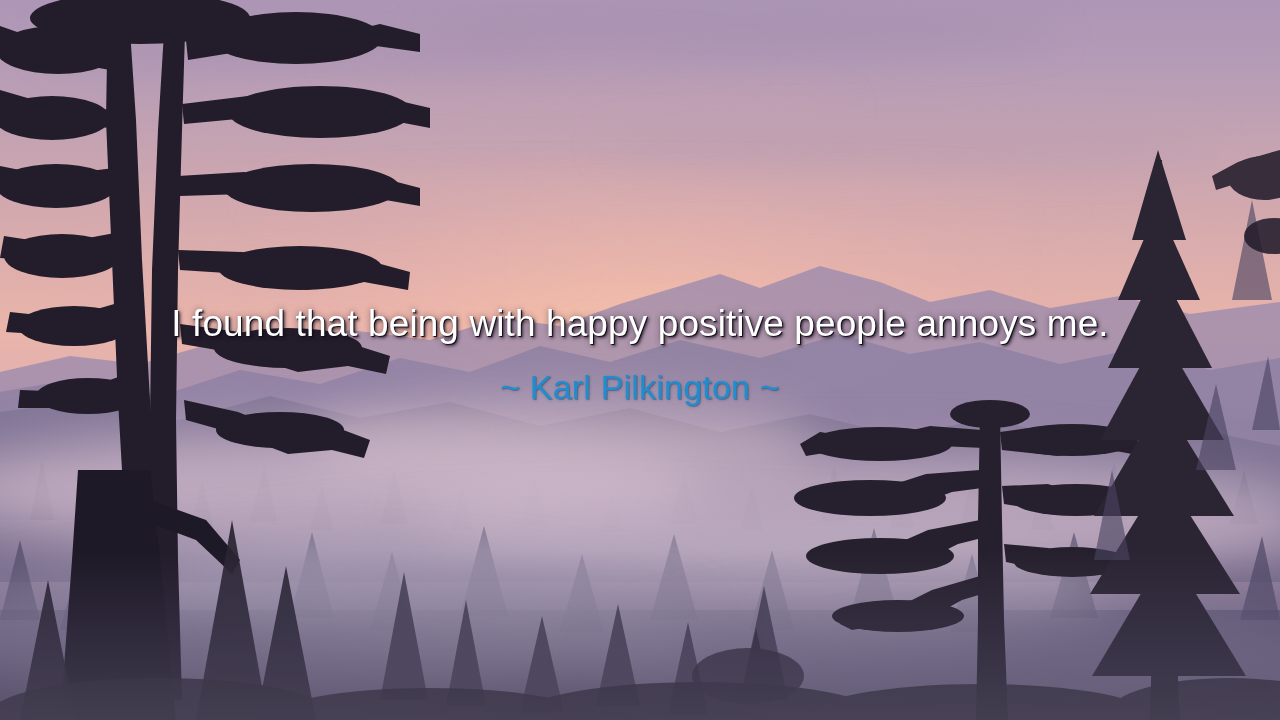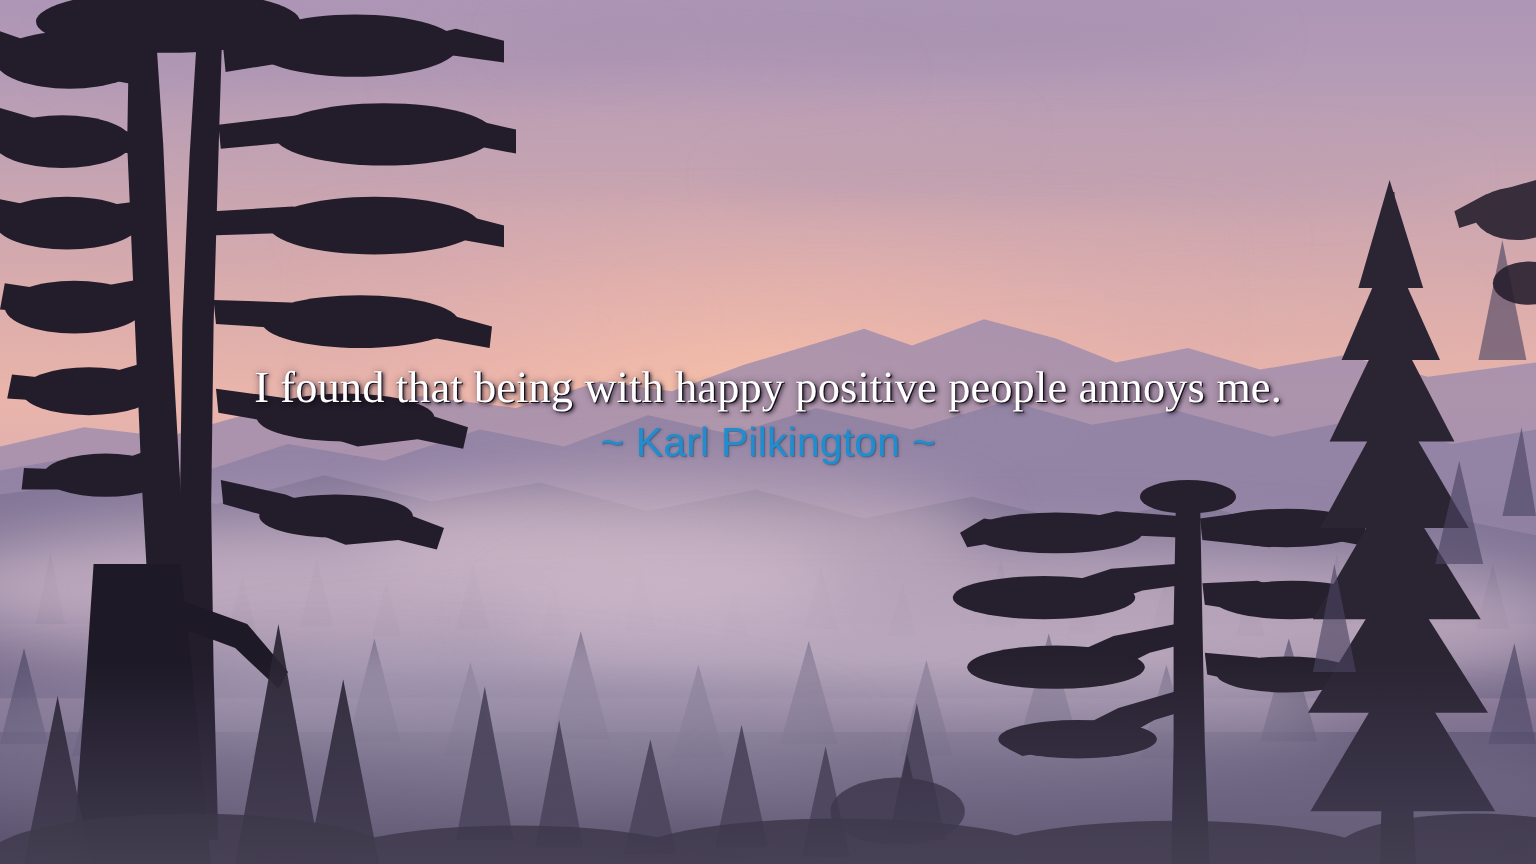--- a/index.html
+++ b/index.html
@@ -121,34 +121,35 @@
   .quote-block {
     position: absolute;
     left: 0;
     top: 300px;
     width: 1280px;
     text-align: center;
     z-index: 40;
   }
   .quote-text {
     display: block;
-    font-family: Liberation Serif, serif;
+    font-family: Liberation Sans, sans-serif;
     font-size: 37px;
     line-height: 48px;
     font-weight: 400;
     color: #ffffff;
     letter-spacing: 0.1px;
     text-shadow:
        1px 1px 0 rgba(20,14,26,.95),
        2px 2px 3px rgba(20,14,26,.75),
        0 0 6px rgba(30,20,36,.45);
     white-space: nowrap;
   }
   .quote-author {
     display: block;
+    margin-top: 18px;
     font-family: "Liberation Sans", sans-serif;
     font-size: 34px;
     line-height: 42px;
     font-weight: 400;
     color: #1f8ed0;
     letter-spacing: 0.2px;
     text-shadow:
        1px 1px 0 rgba(30,60,90,.35),
        1px 1px 3px rgba(20,40,70,.30);
     white-space: nowrap;

